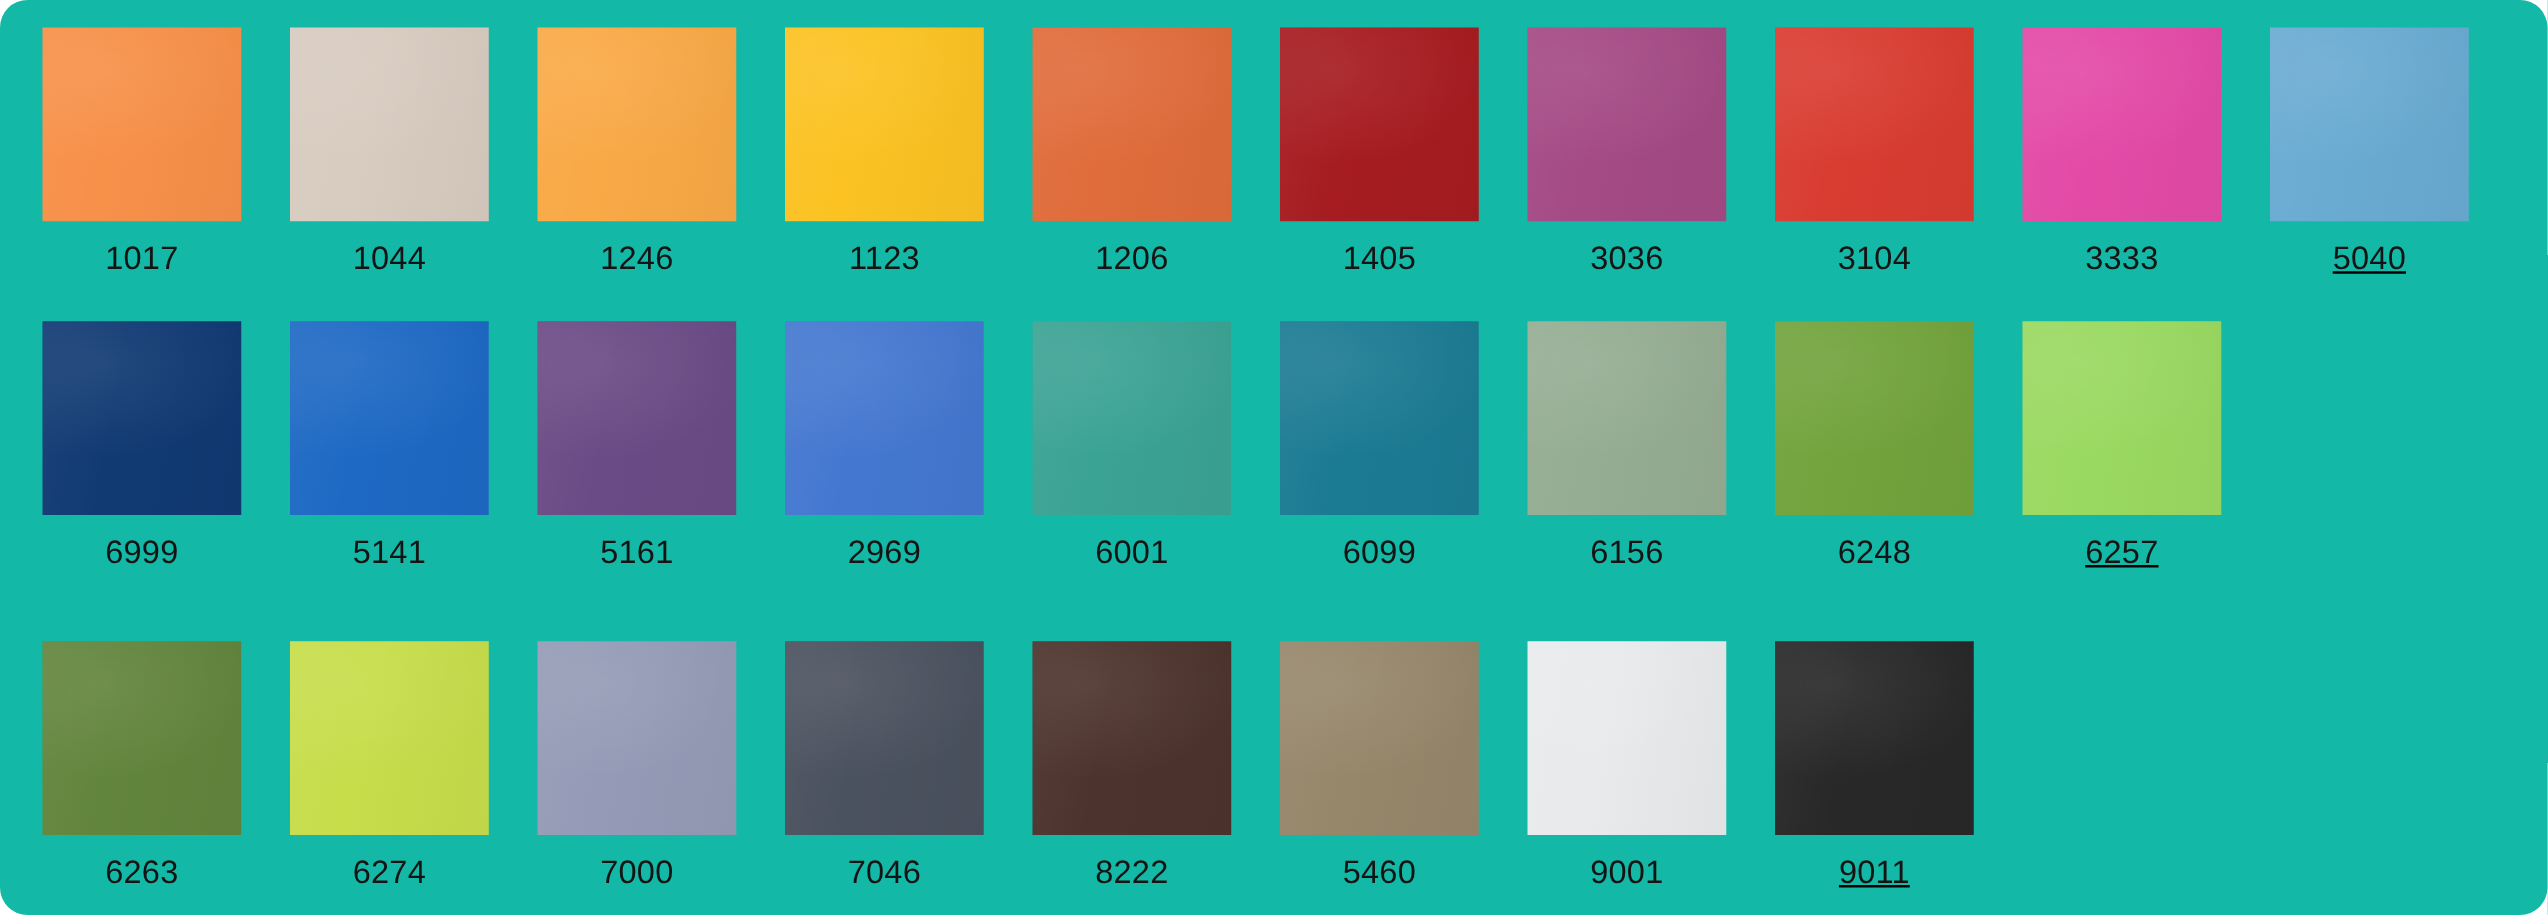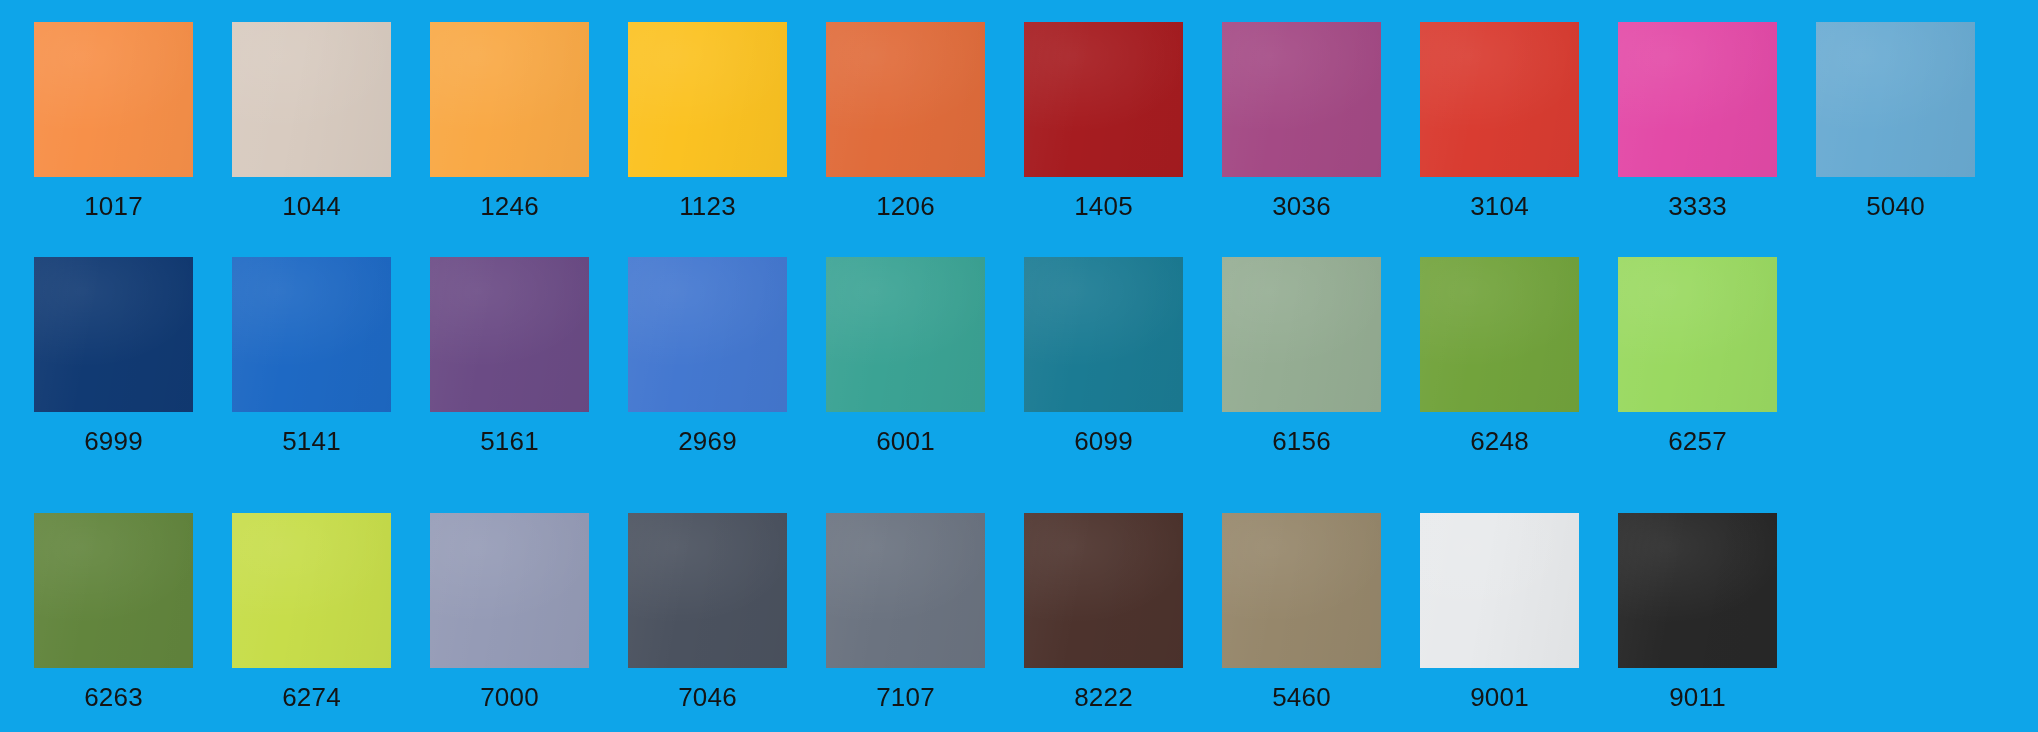--- a/index.html
+++ b/index.html
@@ -13,22 +13,23 @@
     width: 2038px;
     height: 732px;
     font-family: "Liberation Sans", "DejaVu Sans", sans-serif;
     overflow: hidden;
   }
 
   #swatch-chart {
     width: 2038px;
     height: 732px;
     position: relative;
-    background: #0ea5e9;
+    background: #14b8a6;
     padding: 0;
+    border-radius: 22px;
   }
 
   .swatch-row {
     display: flex;
     flex-direction: row;
     align-items: flex-start;
     justify-content: flex-start;
     padding-left: 34px;
     height: 235px;
   }
@@ -42,20 +43,21 @@
     width: 159px;
     margin-right: 39px;
     display: flex;
     flex-direction: column;
     align-items: center;
     flex: 0 0 auto;
   }
 
   .swatch-cell:last-child {
     margin-right: 0;
+    text-decoration: underline;
   }
 
   .swatch-chip {
     width: 159px;
     height: 155px;
     margin-top: 22px;
     position: relative;
     overflow: hidden;
     background-repeat: no-repeat;
   }
@@ -180,24 +182,20 @@
     </div>
     <div class="swatch-cell">
       <div class="swatch-chip" style="background-color: rgb(149, 155, 182);"></div>
       <div class="swatch-label">7000</div>
     </div>
     <div class="swatch-cell">
       <div class="swatch-chip" style="background-color: rgb(75, 82, 95);"></div>
       <div class="swatch-label">7046</div>
     </div>
     <div class="swatch-cell">
-      <div class="swatch-chip" style="background-color: rgb(107, 115, 128);"></div>
-      <div class="swatch-label">7107</div>
-    </div>
-    <div class="swatch-cell">
       <div class="swatch-chip" style="background-color: rgb(77, 51, 45);"></div>
       <div class="swatch-label">8222</div>
     </div>
     <div class="swatch-cell">
       <div class="swatch-chip" style="background-color: rgb(150, 135, 107);"></div>
       <div class="swatch-label">5460</div>
     </div>
     <div class="swatch-cell">
       <div class="swatch-chip" style="background-color: rgb(232, 234, 236);"></div>
       <div class="swatch-label">9001</div>

